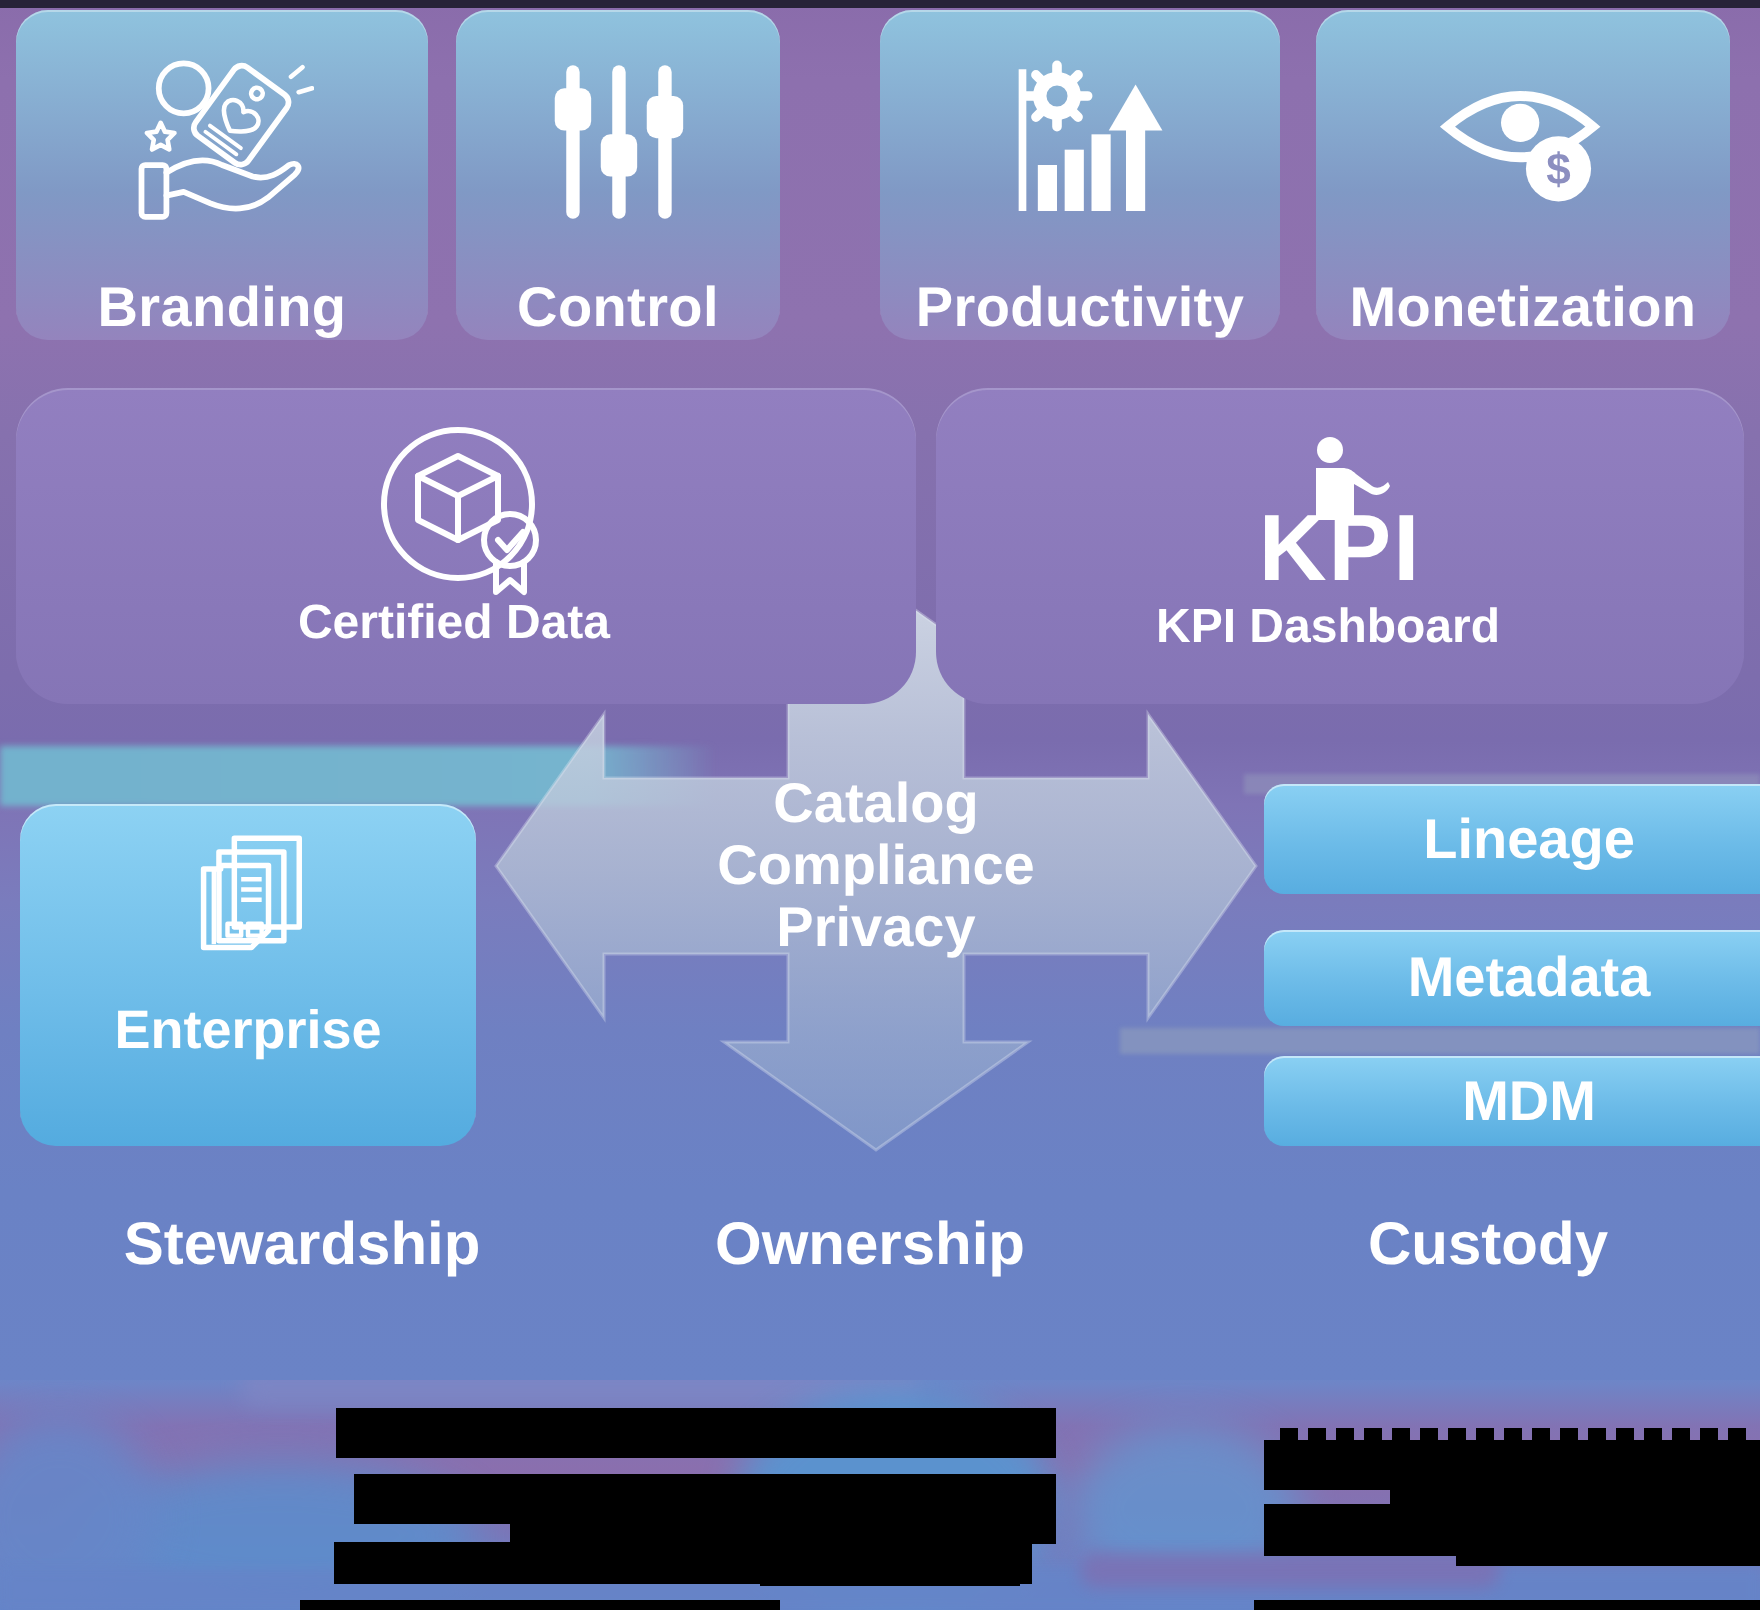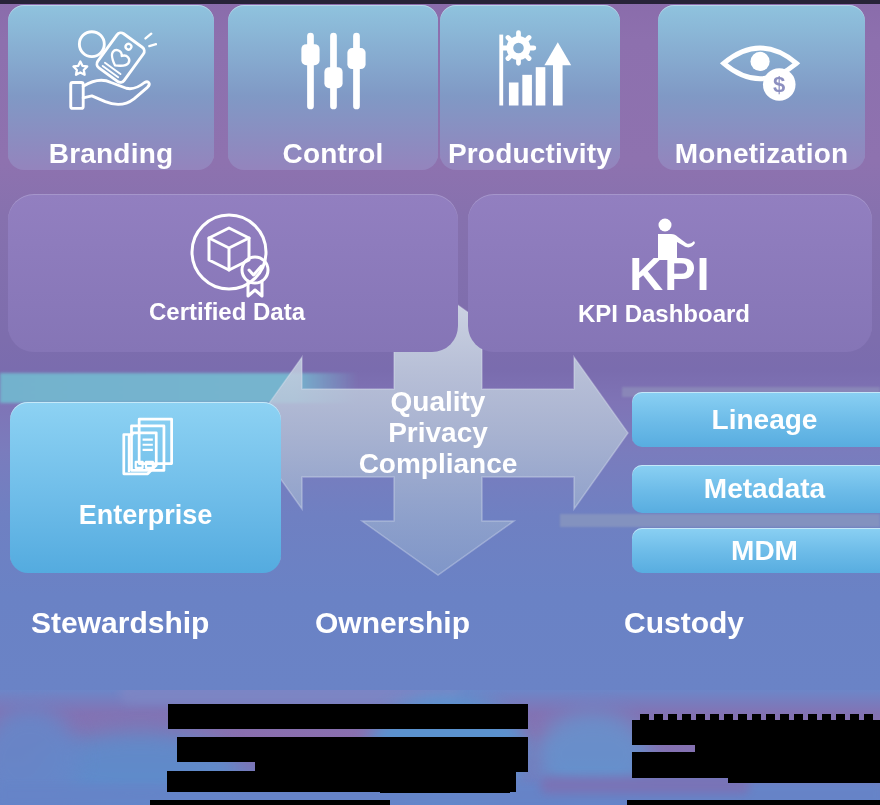--- a/index.html
+++ b/index.html
@@ -19,22 +19,22 @@
     background:rgba(152,163,188,.5);filter:blur(1px);}
   .stripe-b{position:absolute;left:622px;top:387px;width:258px;height:10px;
     background:rgba(158,168,192,.38);filter:blur(1px);}
 
   
   .benefit-card{position:absolute;top:5px;height:165px;border-radius:16px;
     background:linear-gradient(180deg,#8fc3de 0%,#8099c5 55%,#9484bd 100%);
     box-shadow:inset 0 1px 0 rgba(255,255,255,.35);
     display:flex;flex-direction:column;align-items:center;justify-content:flex-end;}
   .card-1{left:8px;width:206px;}
-  .card-2{left:228px;width:210px;}
-  .card-3{left:440px;width:180px;}
+  .card-2{left:228px;width:162px;}
+  .card-3{left:440px;width:200px;}
   .card-4{left:658px;width:207px;}
   .benefit-card .icon{position:absolute;top:16px;left:0;right:0;height:100px;
     display:flex;align-items:center;justify-content:center;}
   .benefit-card .label{font-size:28px;font-weight:700;margin-bottom:0;letter-spacing:.2px;}
 
   
   .panel{position:absolute;top:194px;height:158px;border-radius:26px;
     background:linear-gradient(180deg,#927fc0 0%,#8associate 100%);
     background:linear-gradient(180deg,#927fc0 0%,#8575b6 100%);
     box-shadow:inset 0 1px 0 rgba(255,255,255,.18);}
@@ -50,37 +50,37 @@
   .panel-2 .p-label{top:106px;}
 
   
   .cross-svg{position:absolute;left:0;top:0;width:880px;height:805px;pointer-events:none;}
   .cross-text{position:absolute;left:318px;top:386px;width:240px;text-align:center;
     font-size:28px;line-height:31px;font-weight:700;}
 
   
   .catalog-card{position:absolute;left:10px;top:402px;width:228px;height:171px;border-radius:18px;
     background:linear-gradient(180deg,#8dd2f3 0%,#6fbde9 55%,#54abdf 100%);
-    box-shadow:inset 0 1px 0 rgba(255,255,255,.5);padding-left:43px;}
+    box-shadow:inset 0 1px 0 rgba(255,255,255,.5);}
   .catalog-card .c-icon{position:absolute;left:0;right:0;top:12px;display:flex;justify-content:center;}
   .catalog-card .c-line1{position:absolute;left:0;right:0;top:98px;text-align:center;font-size:27px;font-weight:700;}
   .catalog-card .c-line2{position:absolute;left:0;right:0;top:129px;text-align:center;font-size:27px;font-weight:700;}
 
   
   .cap-btn{position:absolute;left:632px;width:265px;border-radius:10px;
     background:linear-gradient(180deg,#8ad0f3 0%,#6cbbe8 55%,#58ade0 100%);
     box-shadow:inset 0 1px 0 rgba(255,255,255,.5);
     display:flex;align-items:center;justify-content:center;
     font-size:28px;font-weight:700;}
   .btn-lineage{top:392px;height:55px;}
   .btn-metadata{top:465px;height:48px;}
   .btn-mdm{top:528px;height:45px;}
 
   
-  .role-label{position:absolute;top:606px;width:240px;text-align:left;
+  .role-label{position:absolute;top:606px;width:240px;text-align:center;
     font-size:30px;font-weight:700;}
   .role-1{left:31px;}
   .role-2{left:315px;}
   .role-3{left:624px;}
 
   
   .footer{position:absolute;left:0;top:690px;width:880px;height:115px;overflow:hidden;
     background:linear-gradient(180deg,#6d86c8 0%,#8273b4 20%,#8a6fae 38%,#7f73b4 62%,#6b82c5 85%,#6483c9 100%);}
   .blob{position:absolute;border-radius:50%;}
   .fb1{left:40px;top:40px;width:200px;height:75px;background:#5c8ecd;filter:blur(11px);opacity:.85;}
@@ -207,23 +207,23 @@
       <svg width="50" height="42" viewBox="0 0 50 42" fill="#fff">
         <circle cx="20" cy="7" r="6.5"></circle>
         <path d="M13 16 h13 c3 0 5 1 7 3 l8 6 c3 2 6 0 8 -2 l1 2 c-2 4 -7 6 -11 3 l-7 -4 v18 h-19 z"></path>
       </svg>
     </div>
     <div class="kpi-big">KPI</div>
     <div class="p-label">KPI Dashboard</div>
   </div>
 
   <div class="cross-text">
-    <div>Quality</div>
+    <div>Catalog</div>
+    <div>Compliance</div>
     <div>Privacy</div>
-    <div>Compliance</div>
   </div>
 
   <div class="catalog-card">
     <div class="c-icon">
       <svg width="82" height="82" viewBox="0 0 96 96" fill="none" stroke="#fff" stroke-width="3.2" stroke-linejoin="round">
         <rect x="40" y="6" width="38" height="52"></rect>
         <rect x="31" y="14" width="38" height="52"></rect>
         <path d="M22 24 h10 v-2 h28 v38 l-10 10 h-28 z"></path>
         <path d="M28 24 v44" stroke-width="2.6"></path>
         <path d="M44 30 h12 M44 36 h12 M44 42 h12" stroke-width="2.6"></path>

